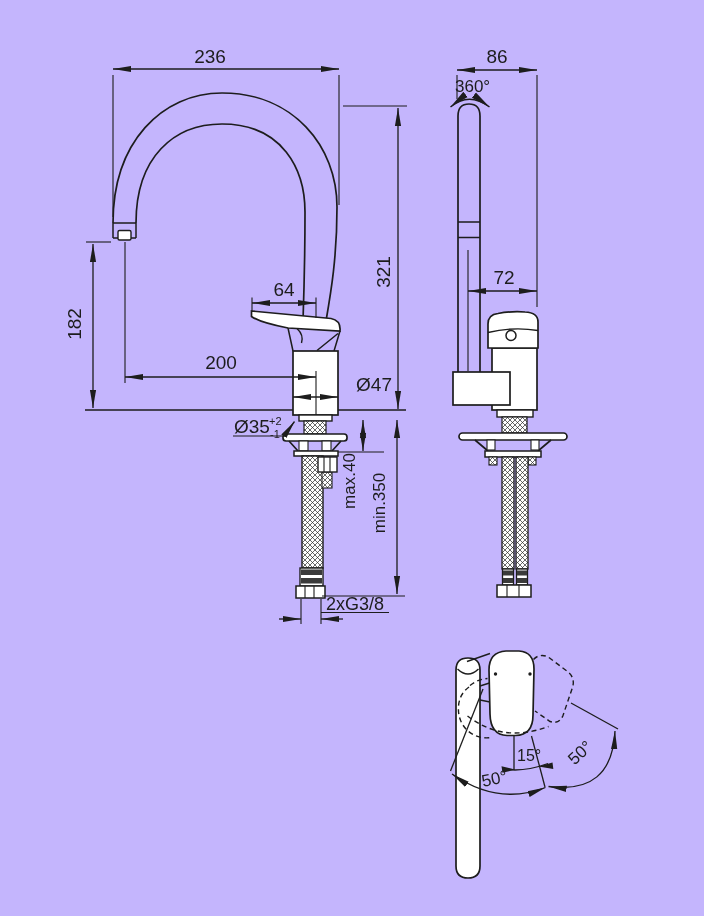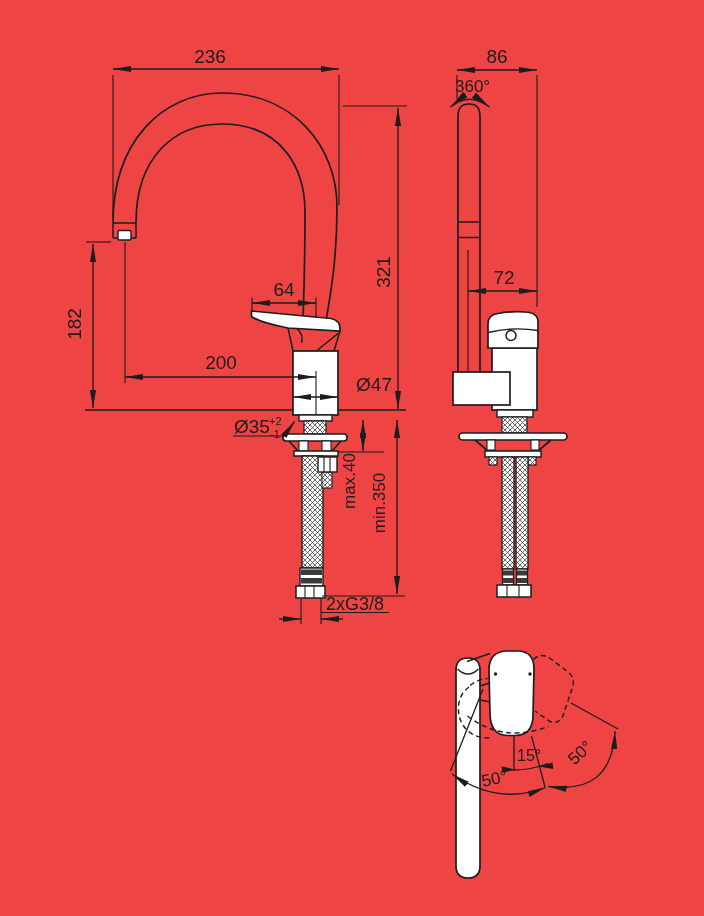--- a/index.html
+++ b/index.html
@@ -1,16 +1,16 @@
 <!DOCTYPE html>
 <html><head>
 <meta charset="utf-8">
 <style>
   html,body{margin:0;padding:0;background:#ffffff;}
-  .stage{position:relative;width:704px;height:916px;background:#ef4444;overflow:hidden;}
+  .stage{position:relative;width:704px;height:916px;background:#c4b5fd;overflow:hidden;}
   svg{display:block;}
   text{font-family:"Liberation Sans","DejaVu Sans",sans-serif;fill:#1d1d1d;}
   .dim-t{font-size:19px;}
   .dim-m{font-size:17px;}
   .dim-s{font-size:16px;}
   .tol{font-size:11px;}
   .g38{font-size:18px;}
 </style>
 </head>
 <body>

